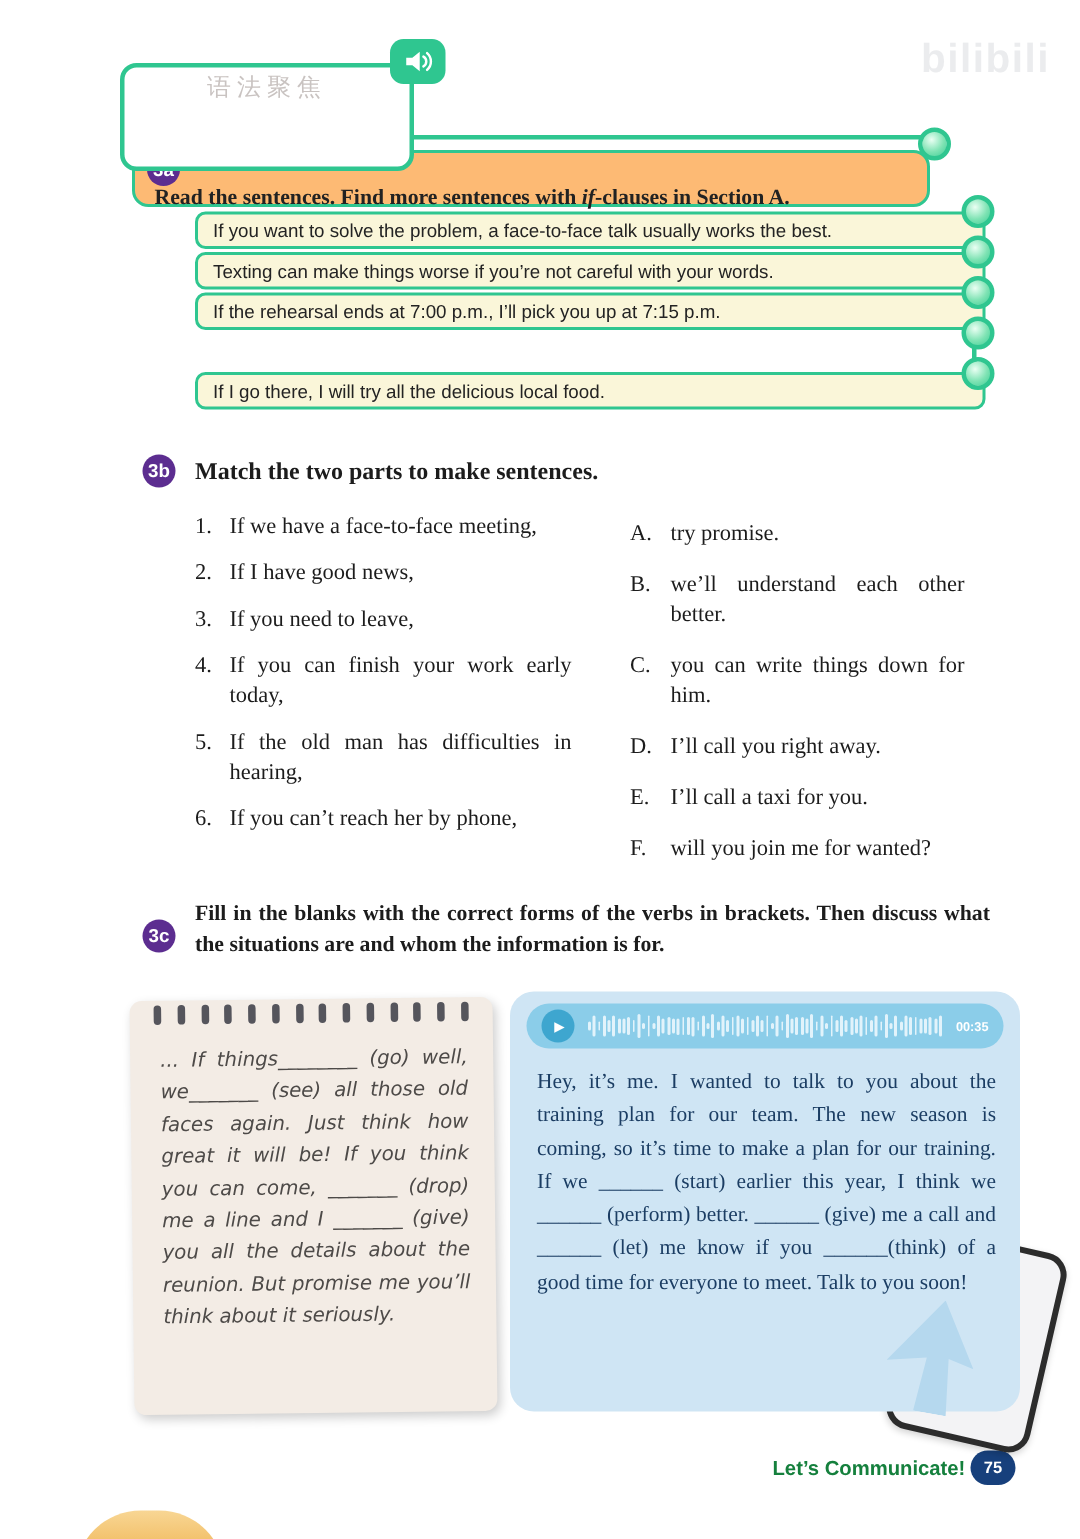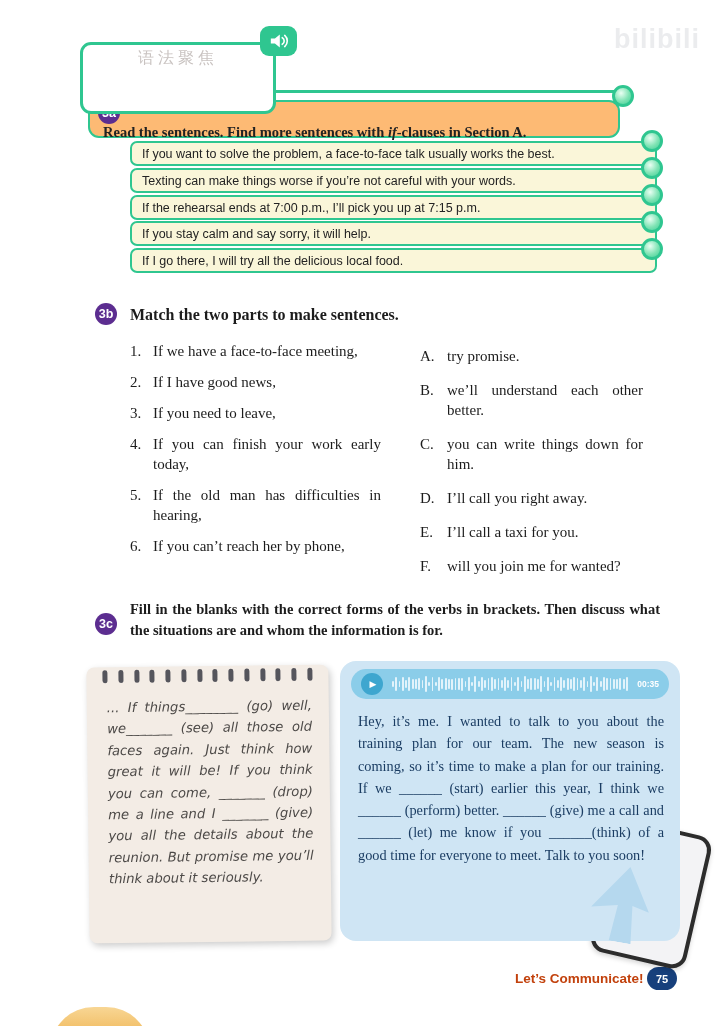--- a/index.html
+++ b/index.html
@@ -77,21 +77,21 @@
   
   .phone{position:absolute;left:602px;top:826px;width:90px;height:128px;background:#f3f3f5;
     border:4.5px solid #2c2c2c;border-radius:15px;transform:rotate(13deg);z-index:1;
     box-shadow:0 2px 5px rgba(0,0,0,0.18);}
   .blue-arrow{position:absolute;left:592px;top:866px;width:58px;height:76px;background:#b5d8ee;
     transform:rotate(10deg);z-index:4;
     clip-path:polygon(55% 0, 100% 55%, 70% 50%, 78% 100%, 40% 100%, 45% 52%, 0 60%);}
 
   
   .footer-label{position:absolute;left:515px;top:971px;font-family:"Liberation Sans",sans-serif;
-    font-weight:bold;font-size:13.5px;color:#c2410c;text-align:center;}
+    font-weight:bold;font-size:13.5px;color:#15803d;text-align:center;}
   .page-badge{position:absolute;left:647px;top:967px;width:30px;height:23px;border-radius:12px;
     background:#17407c;color:#fff;font-family:"Liberation Sans",sans-serif;font-weight:bold;
     font-size:11px;display:flex;align-items:center;justify-content:center;}
   .orange-blob{position:absolute;left:50px;top:1007px;width:100px;height:44px;
     border-radius:50px 50px 0 0;background:linear-gradient(#f8d694, #eca93d);}
 </style>
 </head>
 <body>
 
 <div class="page">
@@ -119,21 +119,20 @@
   <div class="vline"></div>
   <div class="dot" style="left:641px;top:130px;"></div>
   <div class="dot" style="left:641px;top:157px;"></div>
   <div class="dot" style="left:641px;top:184px;"></div>
   <div class="dot" style="left:641px;top:211px;"></div>
   <div class="dot" style="left:641px;top:238px;"></div>
 
   <div class="sentence" style="top:141px;">If you want to solve the problem, a face-to-face talk usually works the best.</div>
   <div class="sentence" style="top:168px;">Texting can make things worse if you’re not careful with your words.</div>
   <div class="sentence" style="top:195px;">If the rehearsal ends at 7:00 p.m., I’ll pick you up at 7:15 p.m.</div>
-  <div class="sentence" style="top:221px;">If you stay calm and say sorry, it will help.</div>
   <div class="sentence" style="top:248px;">If I go there, I will try all the delicious local food.</div>
 
   <div class="badge sec-badge" style="left:95px;top:303px;">3b</div>
   <div class="sec-head" style="left:130px;top:306px;">Match the two parts to make sentences.</div>
 
   <div class="col col-left" style="left:130px;top:341px;">
     <div class="match-item">
       <span class="mlabel">1.</span>
       <span class="mtext">If we have a face-to-face meeting,</span>
       </div>

